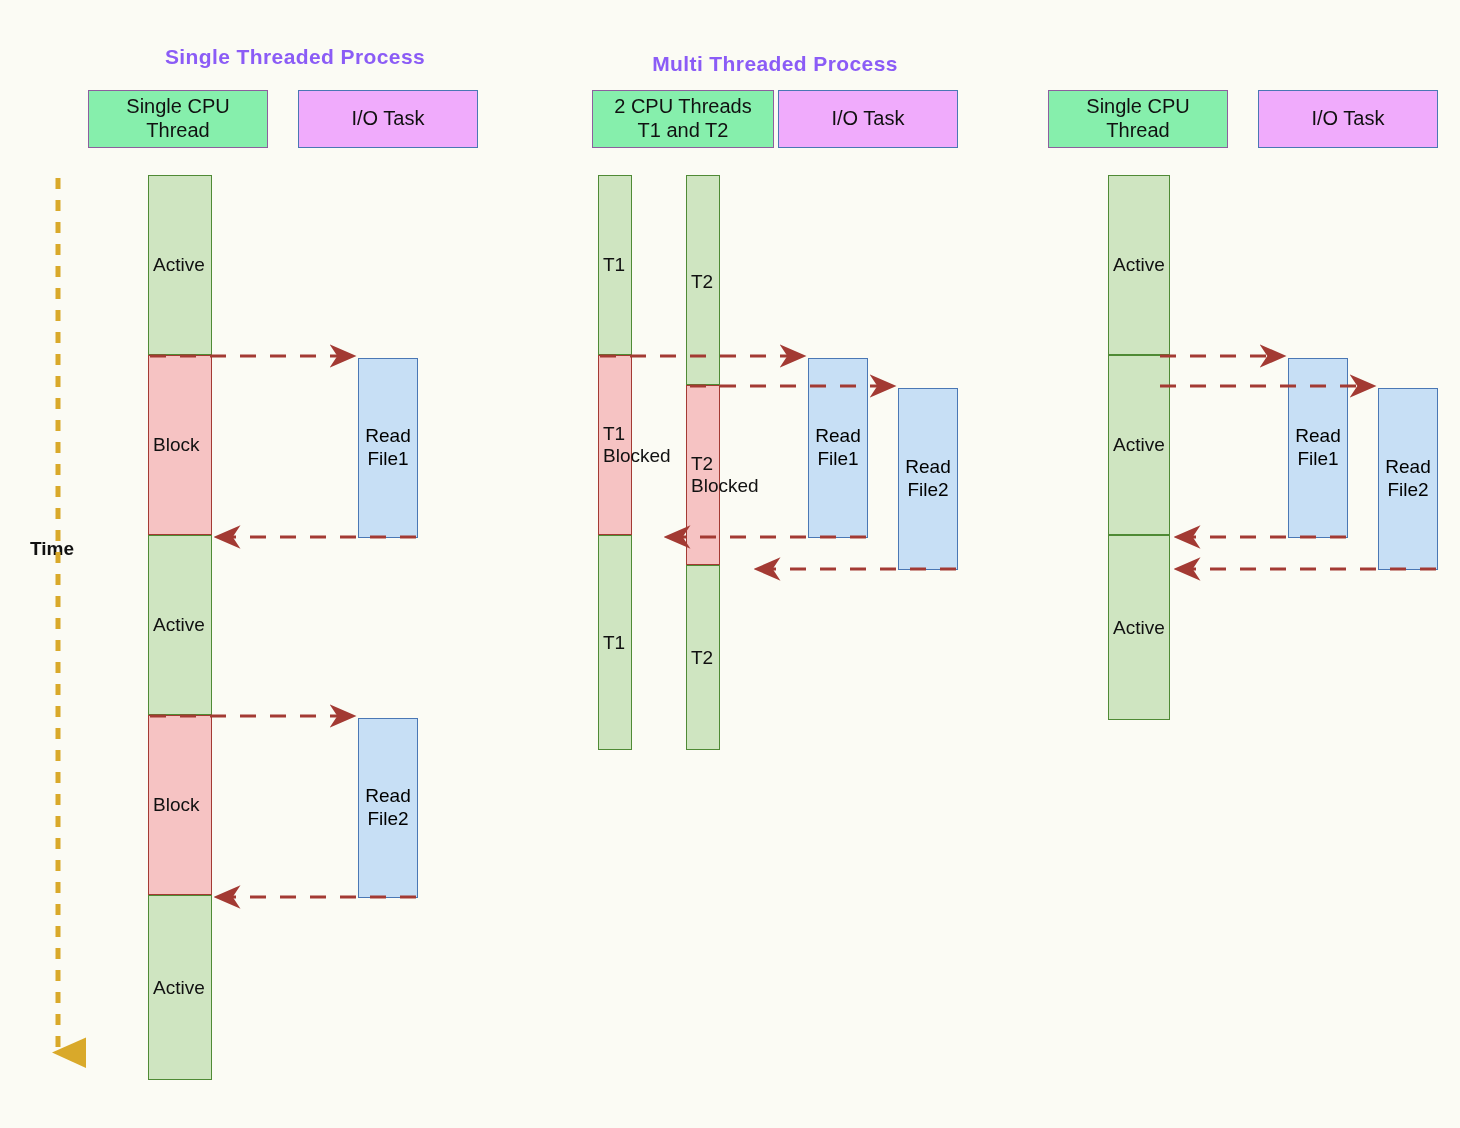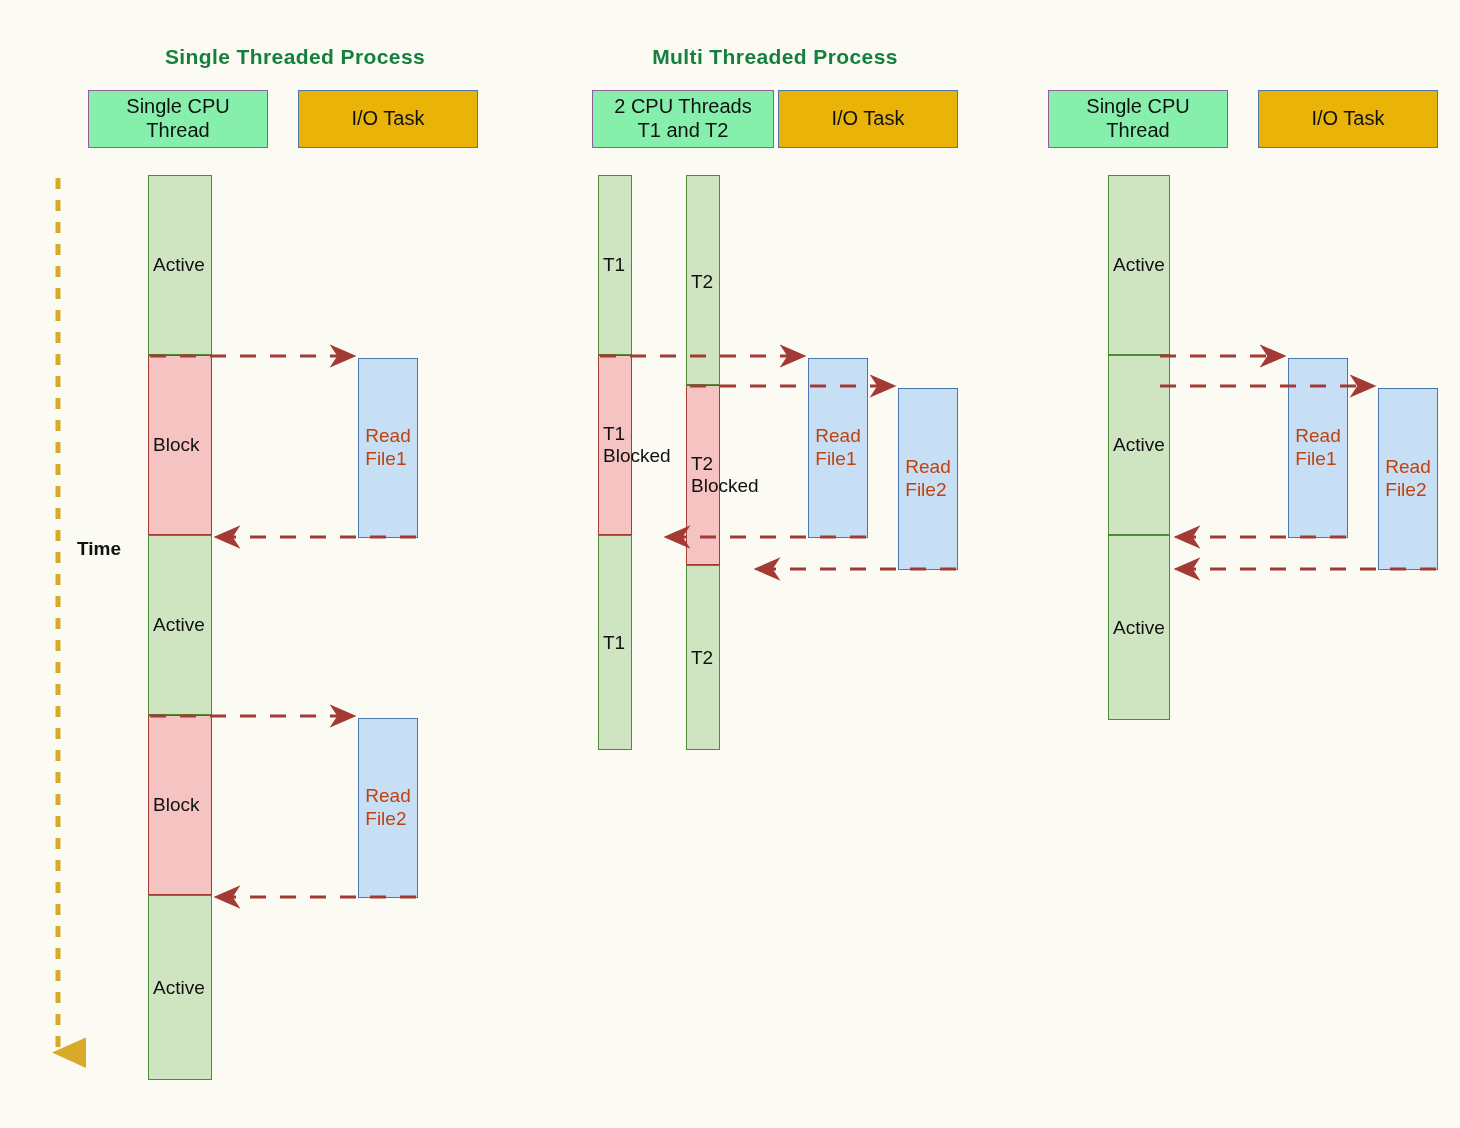--- a/index.html
+++ b/index.html
@@ -18,41 +18,41 @@
       radial-gradient(circle, #9aa0e8 0.6px, transparent 0.7px);
     background-size:16px 16px, 16px 16px;
     background-position:0 0, 8px 8px;
     opacity:.55;
     pointer-events:none;
   }
   #stage{position:absolute;left:0;top:0;width:1460px;height:1128px;}
 
   .col-title{
     position:absolute;
-    color:#15803d;
+    color:#8b5cf6;
     font-weight:bold;
     font-size:21px;
     letter-spacing:.4px;
     white-space:nowrap;
     text-align:center;
   }
 
   .hdr-box{
     position:absolute;
     box-sizing:border-box;
     border:1.5px solid;
     display:flex;align-items:center;justify-content:center;
     text-align:center;
     font-size:20px;
     color:#111;
     line-height:1.18;
     white-space:pre-line;
   }
   .hdr-cpu{ background:#86efac; border-color:#8d5f9e; }
-  .hdr-io { background:#eab308; border-color:#4a77b4;text-align:center; }
+  .hdr-io { background:#f0abfc; border-color:#4a77b4;text-align:center; }
 
   .bar-seg{
     position:absolute;
     box-sizing:border-box;
     border:1.4px solid;
     font-size:19px;
     color:#111;
     line-height:1.15;
     white-space:pre-line;
     display:flex;
@@ -61,36 +61,35 @@
   }
   .seg-active{ background:#cfe5c1; border-color:#4f8a35; }
   .seg-block { background:#f6c3c3; border-color:#a33a33; }
 
   .io-box{
     position:absolute;
     box-sizing:border-box;
     background:#c7dff5;
     border:1.6px solid #4a77b4;
     font-size:19px;
-    color:#c2410c;
+    color:#000000;
     line-height:1.2;
     white-space:pre-line;
     display:flex;
     align-items:center;
     justify-content:center;
-    text-align:left;
+    text-align:center;
   }
   .io-box span{display:block;}
 
   .time-label{
     position:absolute;
     font-weight:bold;
     font-size:19px;
     color:#111;
-    margin-left:47px;
   }
 
   svg.overlay{position:absolute;left:0;top:0;width:1460px;height:1128px;pointer-events:none;}
 
   
   #node-logo{position:absolute;}
 </style>
 </head>
 <body>
 
@@ -115,21 +114,21 @@
 
   <div class="io-box" style="left:358px;top:358px;width:60px;height:180px;">
     <span>Read
 File1</span>
   </div>
   <div class="io-box" style="left:358px;top:718px;width:60px;height:180px;">
     <span>Read
 File2</span>
   </div>
 
-  <div class="col-title" style="left:565px;top:45px;width:420px;">Multi Threaded Process</div>
+  <div class="col-title" style="left:565px;top:52px;width:420px;">Multi Threaded Process</div>
 
   <div class="hdr-box hdr-cpu" style="left:592px;top:90px;width:182px;height:58px;">2 CPU Threads
 T1 and T2</div>
 
   <div class="hdr-box hdr-io" style="left:778px;top:90px;width:180px;height:58px;">I/O Task</div>
 
   <div class="bar-seg seg-active" style="left:598px;top:175px;width:34px;height:180px;">T1</div>
   <div class="bar-seg seg-block" style="left:598px;top:355px;width:34px;height:180px;overflow:visible;">T1
 Blocked</div>
   <div class="bar-seg seg-active" style="left:598px;top:535px;width:34px;height:215px;">T1</div>

